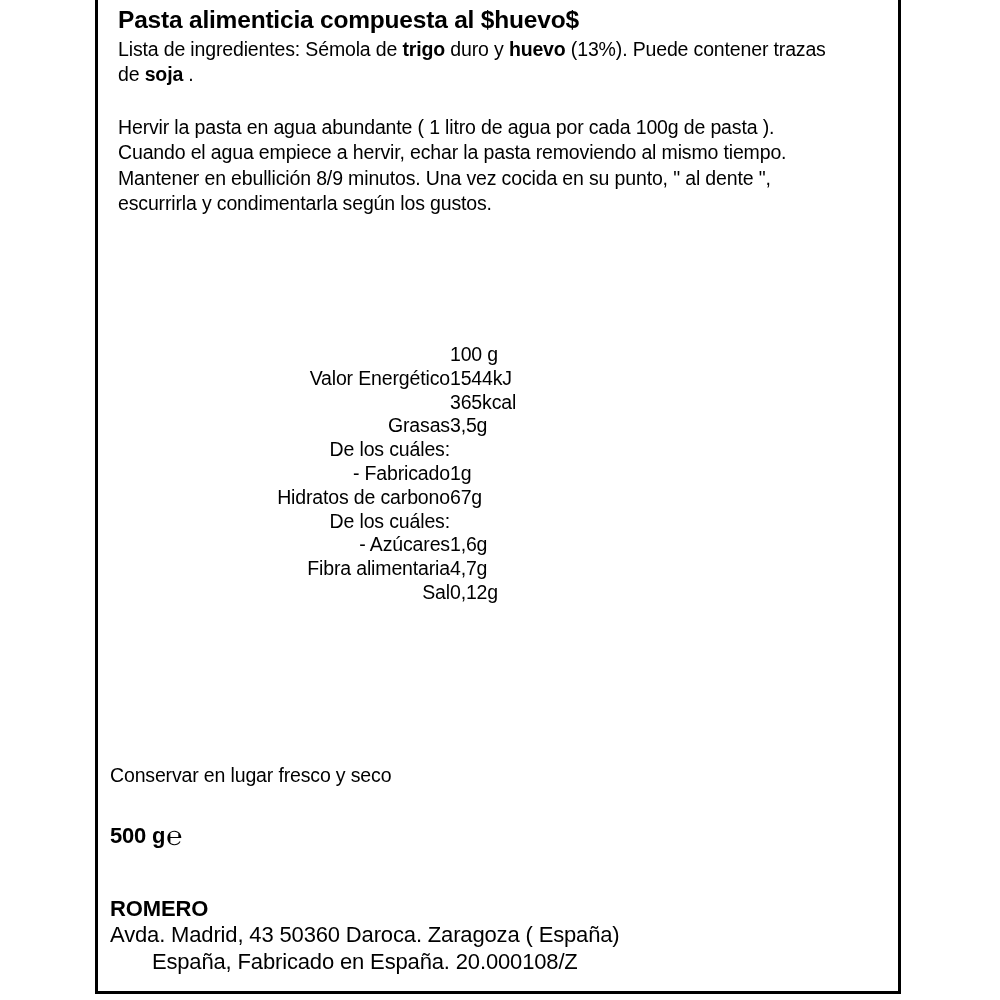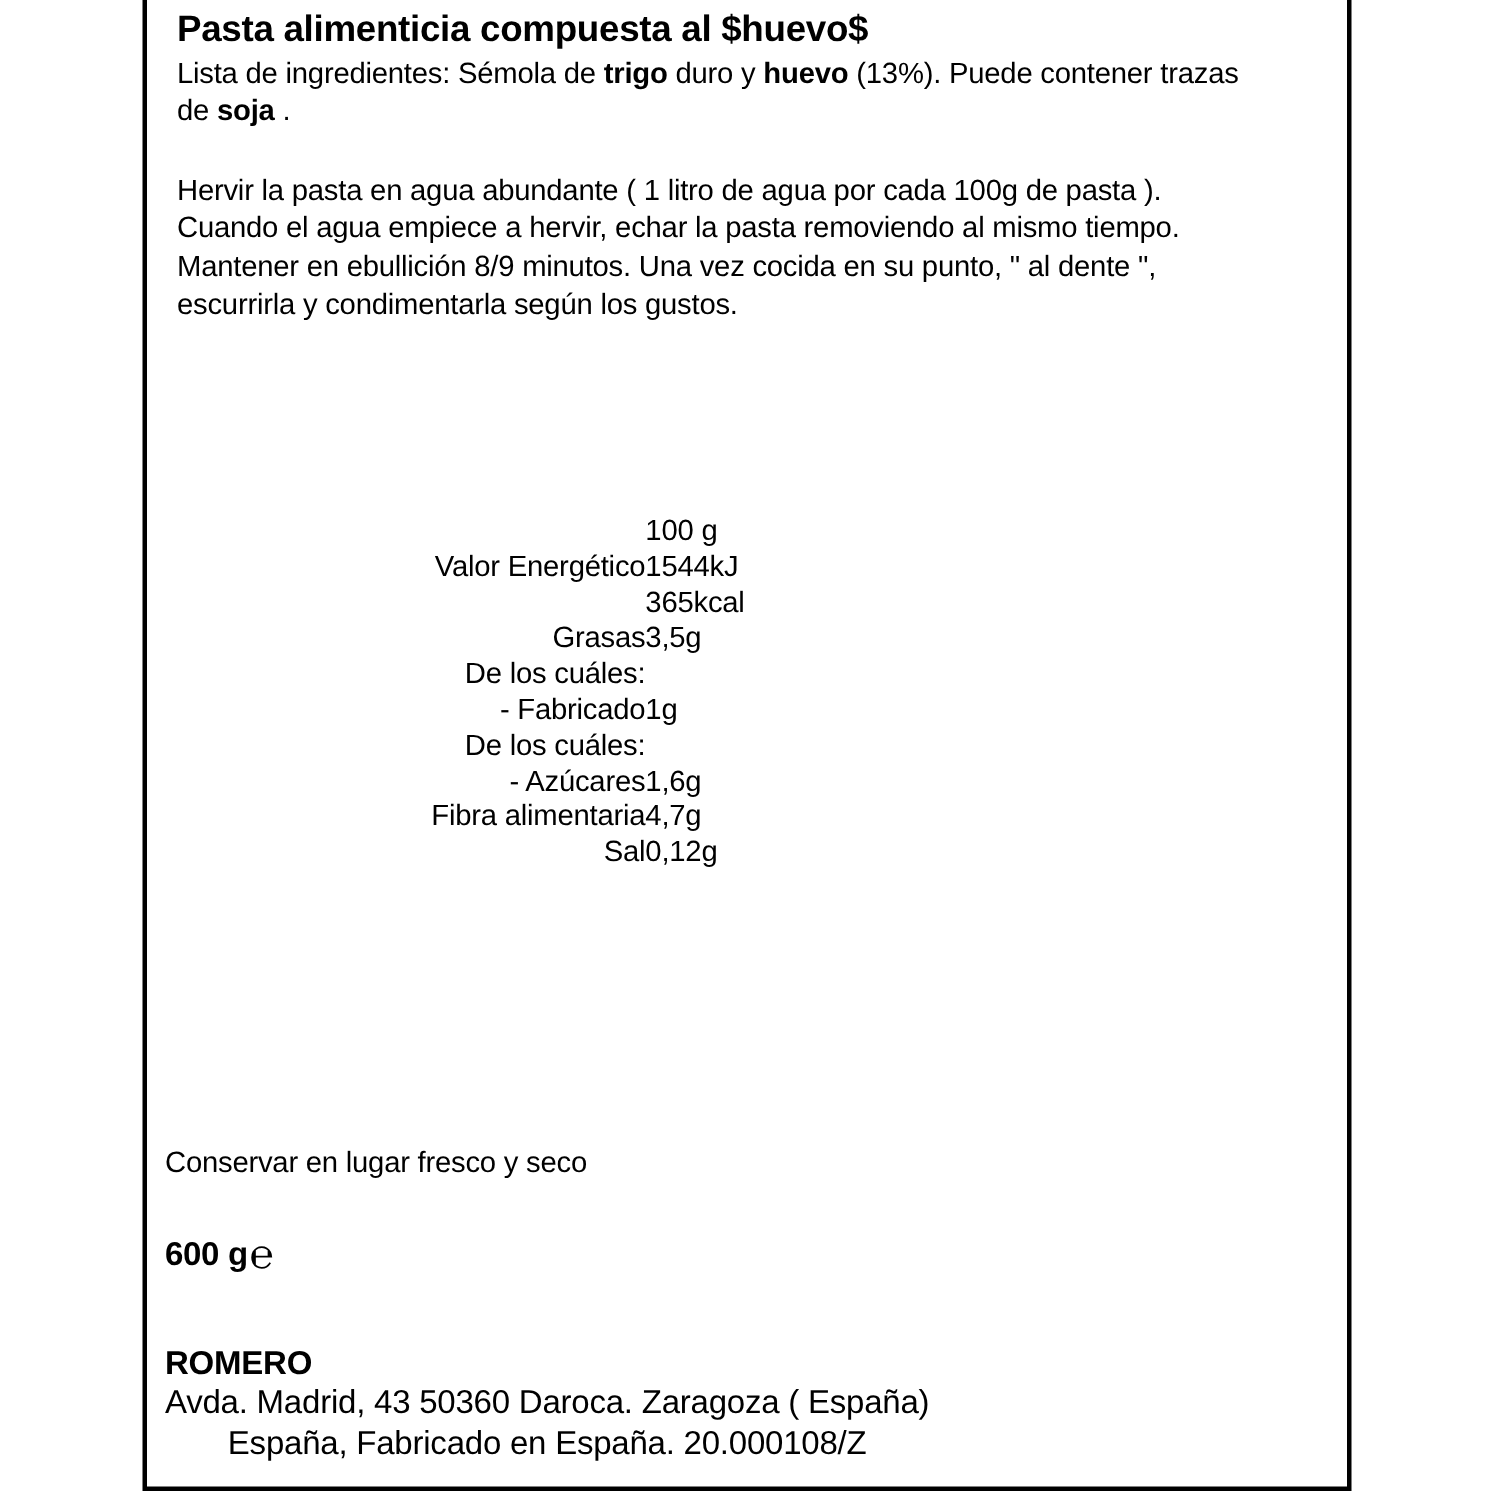--- a/index.html
+++ b/index.html
@@ -177,20 +177,24 @@
       </tr>
       <tr>
         <td class="label lvl-1">De los cuáles:</td>
         <td class="value"></td>
       </tr>
       <tr>
         <td class="label lvl-2">-  Fabricado</td>
         <td class="value">1g</td>
       </tr>
       <tr>
+        <td class="label lvl-0">Hidratos  de  carbono</td>
+        <td class="value">67g</td>
+      </tr>
+      <tr>
         <td class="label lvl-1">De los cuáles:</td>
         <td class="value"></td>
       </tr>
       <tr>
         <td class="label lvl-2">-  Azúcares</td>
         <td class="value">1,6g</td>
       </tr>
       <tr>
         <td class="label lvl-0">Fibra  alimentaria</td>
         <td class="value">4,7g</td>
@@ -199,21 +203,21 @@
         <td class="label lvl-0">Sal</td>
         <td class="value">0,12g</td>
       </tr>
     </tbody>
       </table>
   </div>
 
   <div class="storage">Conservar en lugar fresco y seco</div>
 
   <div class="netweight">
-    <span>600 g</span><span class="e-mark">℮</span>
+    <span>500 g</span><span class="e-mark">℮</span>
   </div>
 
   <div class="company">
     <div class="name">ROMERO</div>
     <div class="addr">Avda. Madrid, 43 50360 Daroca. Zaragoza ( España)</div>
     <div class="addr">España,  Fabricado en España.  20.000108/Z</div>
   </div>
 
 </div>
 

